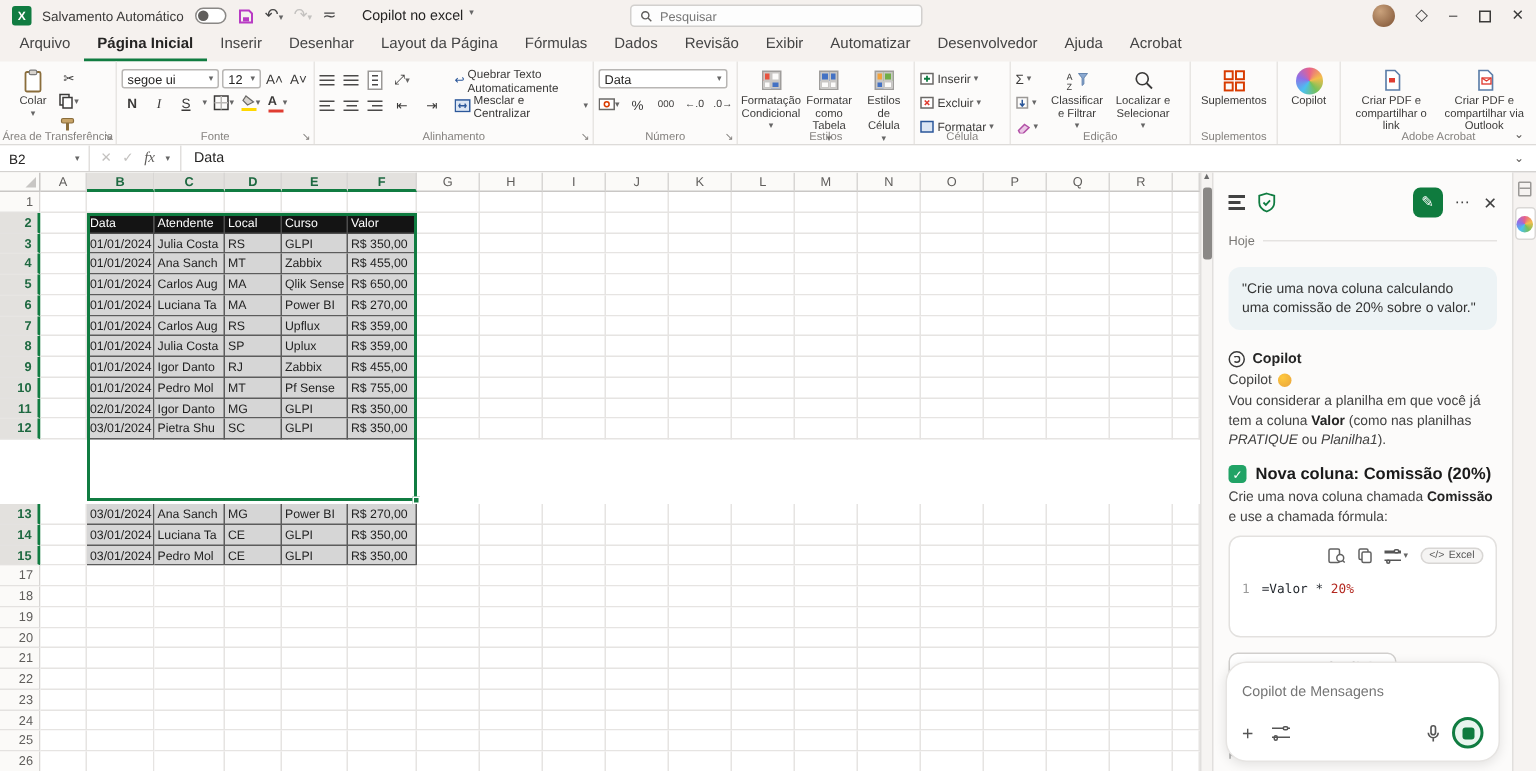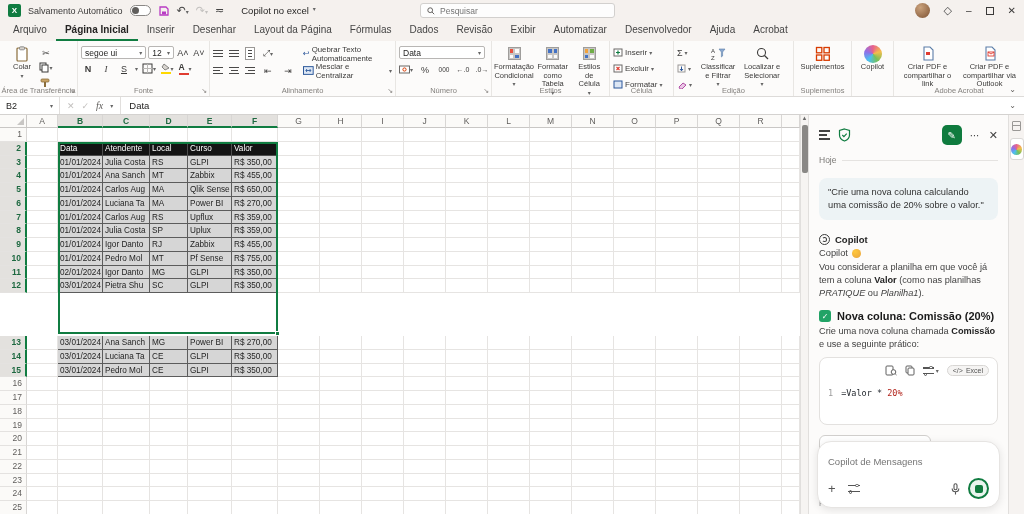--- a/index.html
+++ b/index.html
@@ -870,42 +870,20 @@
           <div class="cell" style="width: 42px; line-height: 13.75px;"></div>
           <div class="cell" style="width: 42px; line-height: 13.75px;"></div>
           <div class="cell" style="width: 42px; line-height: 13.75px;"></div>
           <div class="cell" style="width: 42px; line-height: 13.75px;"></div>
           <div class="cell" style="width: 42px; line-height: 13.75px;"></div>
           <div class="cell" style="width: 42px; line-height: 13.75px;"></div>
           <div class="cell" style="width: 42px; line-height: 13.75px;"></div>
           <div class="cell" style="width: 18px;"></div>
         </div>
         <div class="grid-row" style="height: 13.75px;">
-          <div class="rhcell" style="line-height: 13.75px;">16</div>
-          <div class="cell" style="width: 31px; line-height: 13.75px;"></div>
-          <div class="cell" style="width: 45px; line-height: 13.75px;"></div>
-          <div class="cell" style="width: 47px; line-height: 13.75px;"></div>
-          <div class="cell" style="width: 38px; line-height: 13.75px;"></div>
-          <div class="cell" style="width: 44px; line-height: 13.75px;"></div>
-          <div class="cell" style="width: 46px; line-height: 13.75px;"></div>
-          <div class="cell" style="width: 42px; line-height: 13.75px;"></div>
-          <div class="cell" style="width: 42px; line-height: 13.75px;"></div>
-          <div class="cell" style="width: 42px; line-height: 13.75px;"></div>
-          <div class="cell" style="width: 42px; line-height: 13.75px;"></div>
-          <div class="cell" style="width: 42px; line-height: 13.75px;"></div>
-          <div class="cell" style="width: 42px; line-height: 13.75px;"></div>
-          <div class="cell" style="width: 42px; line-height: 13.75px;"></div>
-          <div class="cell" style="width: 42px; line-height: 13.75px;"></div>
-          <div class="cell" style="width: 42px; line-height: 13.75px;"></div>
-          <div class="cell" style="width: 42px; line-height: 13.75px;"></div>
-          <div class="cell" style="width: 42px; line-height: 13.75px;"></div>
-          <div class="cell" style="width: 42px; line-height: 13.75px;"></div>
-          <div class="cell" style="width: 18px;"></div>
-        </div>
-        <div class="grid-row" style="height: 13.75px;">
           <div class="rhcell" style="line-height: 13.75px;">17</div>
           <div class="cell" style="width: 31px; line-height: 13.75px;"></div>
           <div class="cell" style="width: 45px; line-height: 13.75px;"></div>
           <div class="cell" style="width: 47px; line-height: 13.75px;"></div>
           <div class="cell" style="width: 38px; line-height: 13.75px;"></div>
           <div class="cell" style="width: 44px; line-height: 13.75px;"></div>
           <div class="cell" style="width: 46px; line-height: 13.75px;"></div>
           <div class="cell" style="width: 42px; line-height: 13.75px;"></div>
           <div class="cell" style="width: 42px; line-height: 13.75px;"></div>
           <div class="cell" style="width: 42px; line-height: 13.75px;"></div>
@@ -1200,21 +1178,21 @@
         </div>
       <div class="greet">
           <span>Copilot</span>
           <span class="emoji"></span>
         </div>
       <div class="ptext"><span>Vou considerar a planilha em que você já tem a coluna </span><b>Valor</b><span> (como nas planilhas </span><i>PRATIQUE</i><span> ou </span><i>Planilha1</i><span>).</span></div>
       <div class="h-heading">
           <span class="chk">✓</span>
           <span>Nova coluna: Comissão (20%)</span>
         </div>
-      <div class="ptext"><span>Crie uma nova coluna chamada </span><b>Comissão</b><span> e use a seguinte prático:</span></div>
+      <div class="ptext"><span>Crie uma nova coluna chamada </span><b>Comissão</b><span> e use a chamada fórmula:</span></div>
 
       <div class="codecard">
         <div class="codebar">
           <svg width="12" height="11" viewBox="0 0 12 11">
               <rect x="1" y="1" width="7" height="9" rx="1" fill="none" stroke="#616161"></rect>
               <circle cx="8.5" cy="7" r="2.3" fill="#fff" stroke="#616161"></circle>
               <line x1="10.2" y1="8.8" x2="11.5" y2="10" stroke="#616161"></line>
             </svg>
           <svg width="10" height="11" viewBox="0 0 10 11">
               <rect x="1" y="1" width="6" height="7" rx="1" fill="none" stroke="#616161"></rect>

